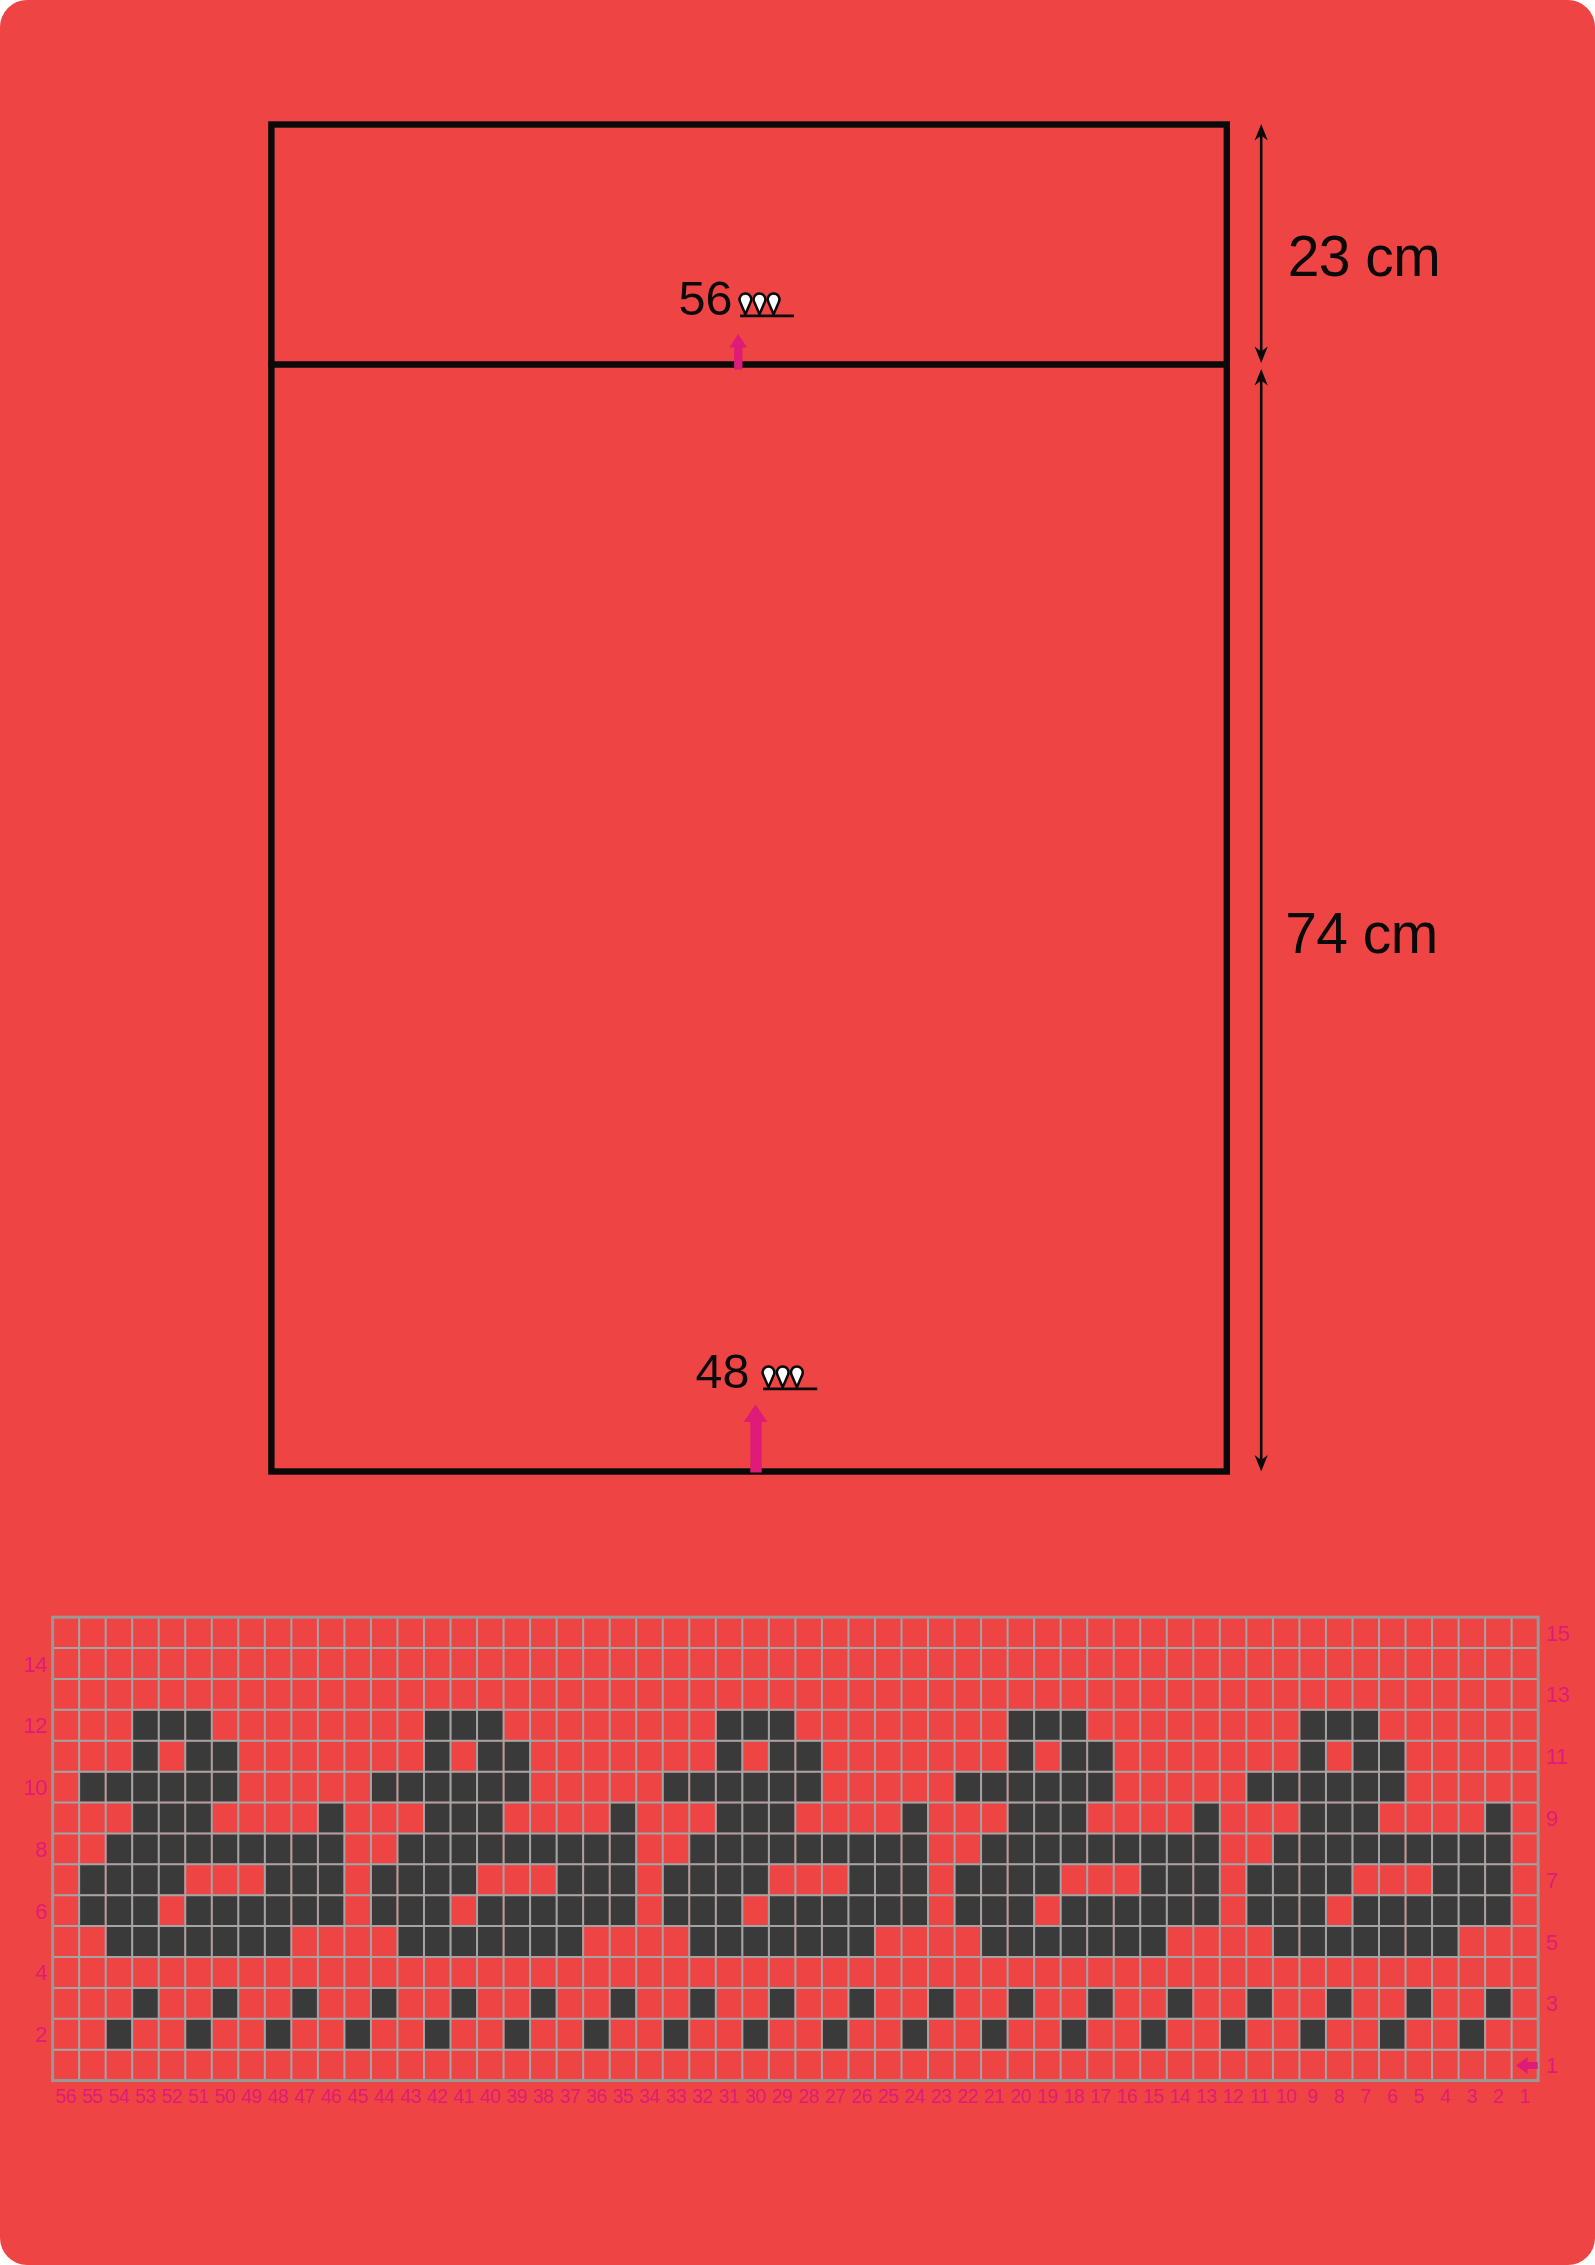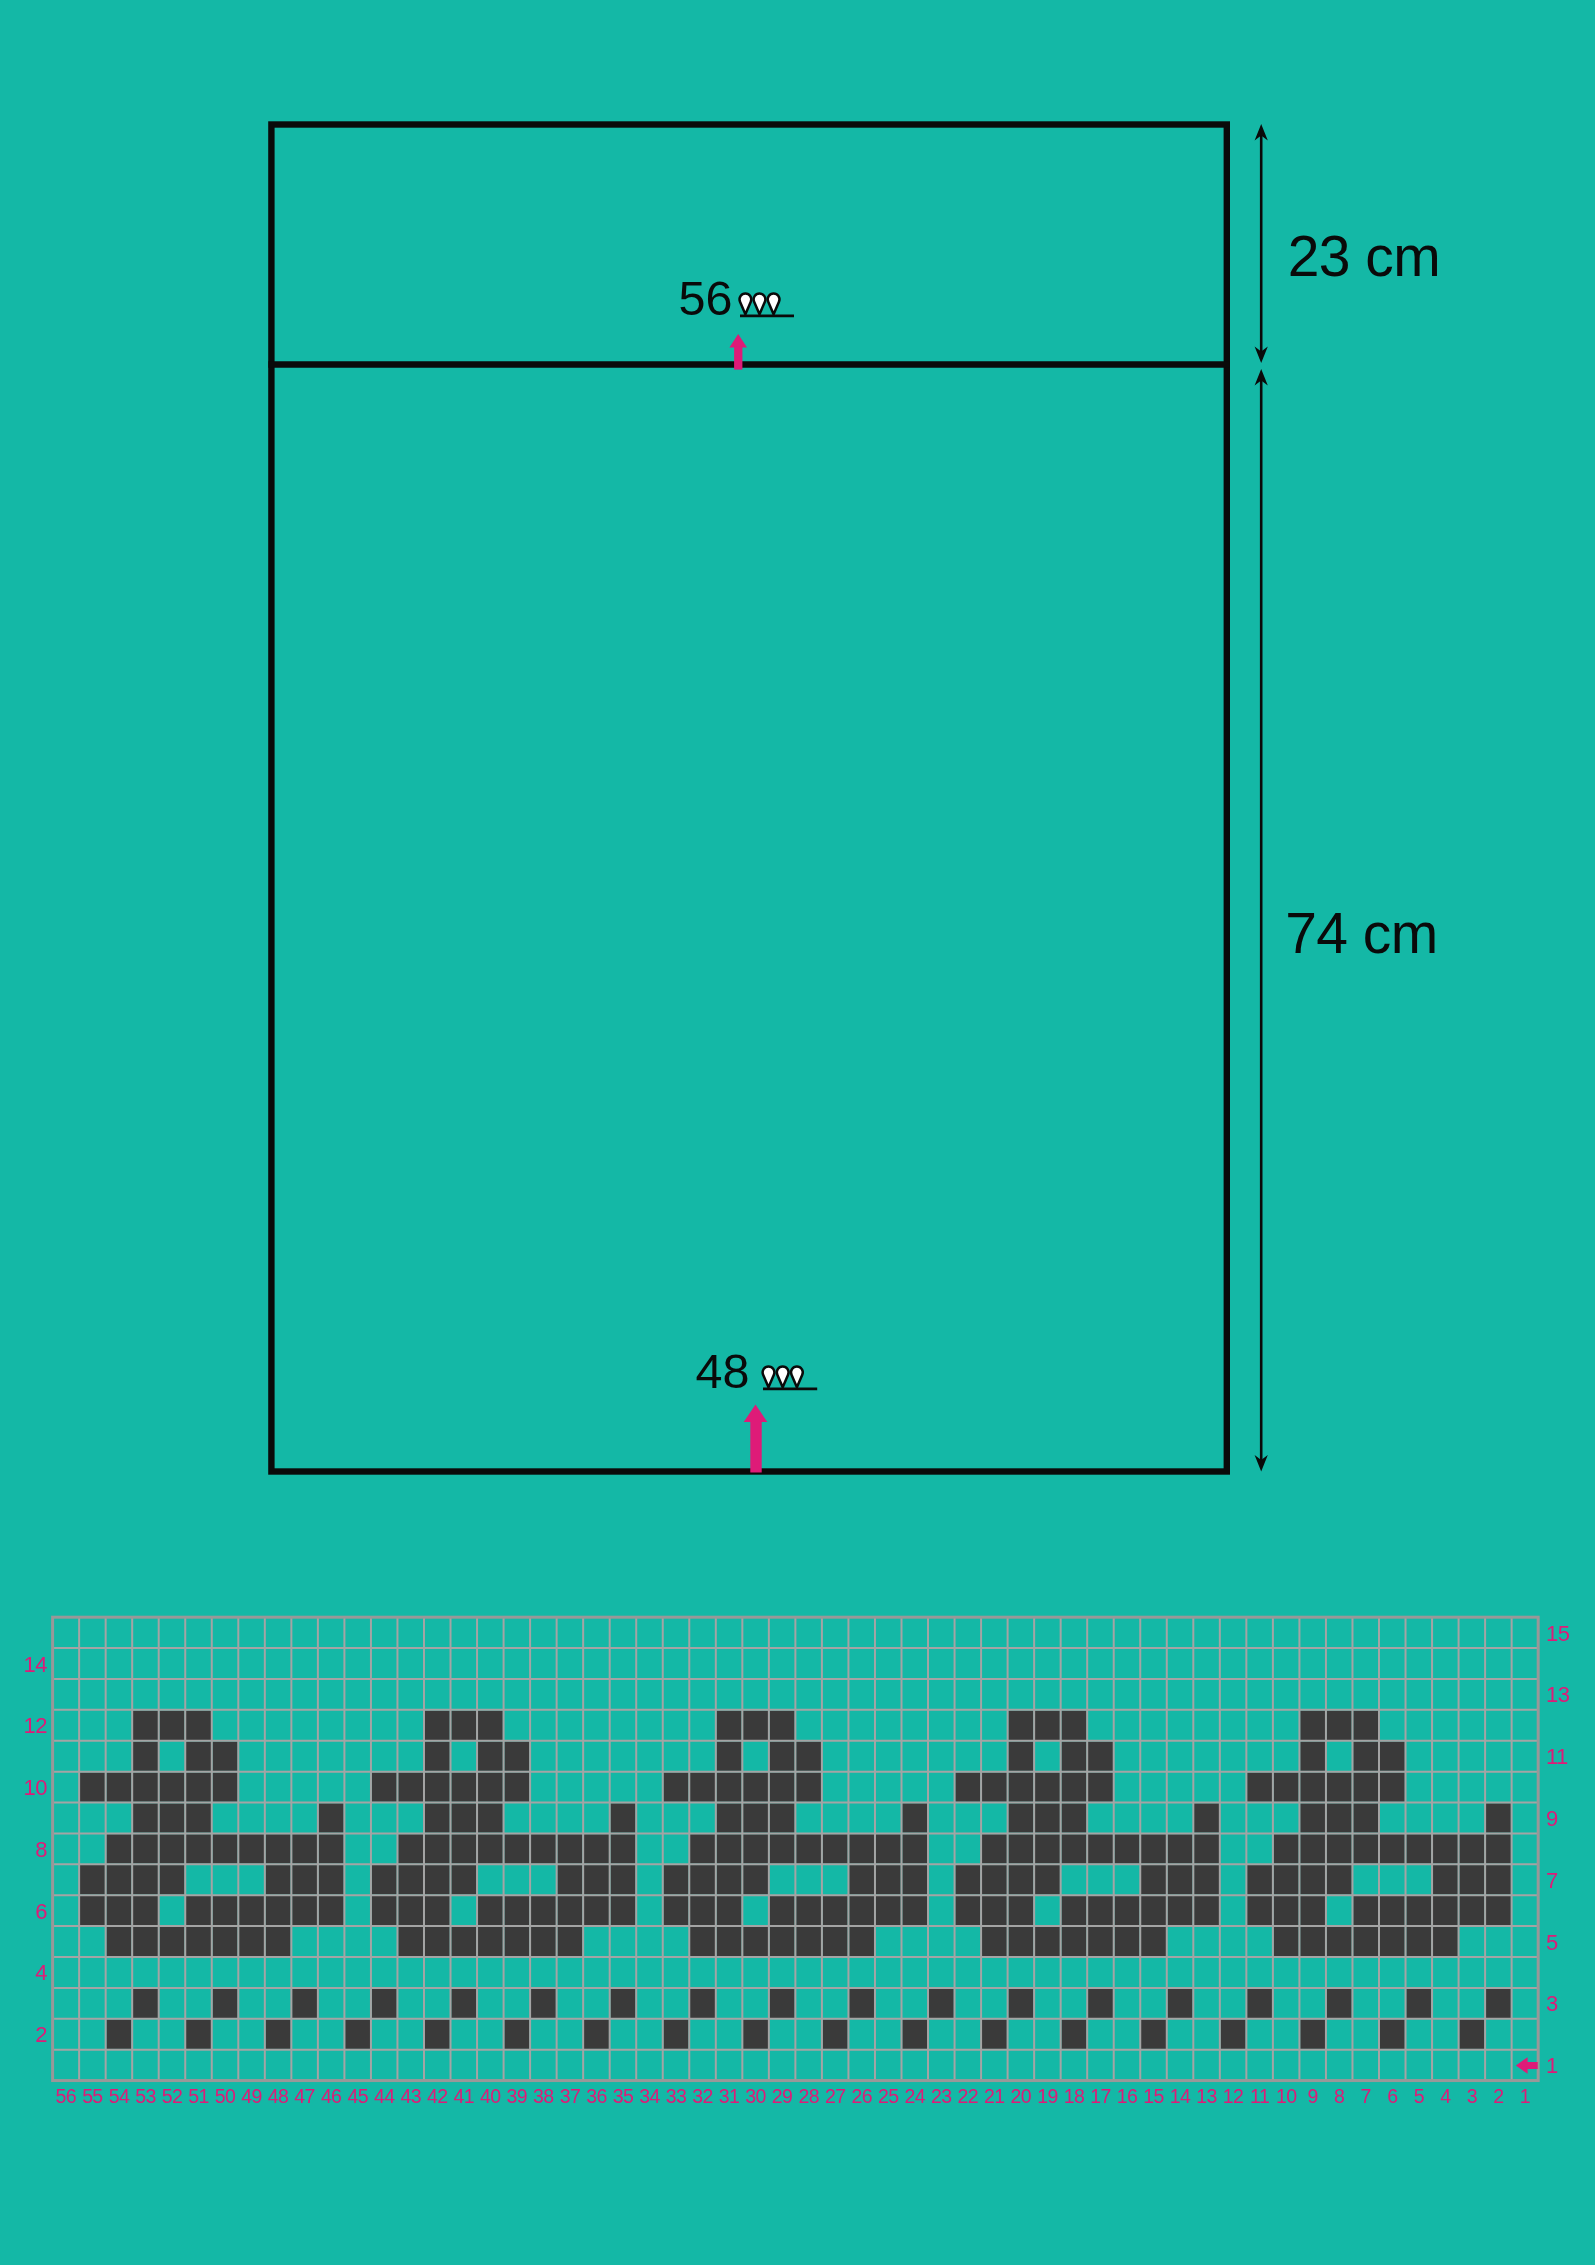--- a/index.html
+++ b/index.html
@@ -1,14 +1,14 @@
 <!DOCTYPE html>
 <html><head><meta charset="utf-8"><title>pattern</title><style>
 html,body{margin:0;padding:0;background:#ffffff;}
-.page{position:relative;width:1595px;height:2265px;background:#14b8a6;overflow:hidden;}
+.page{position:relative;width:1595px;height:2265px;background:#ef4444;overflow:hidden;border-radius:27px;}
 text{font-family:"Liberation Sans",sans-serif;}
 </style></head><body>
 <div class="page">
 <svg width="1595" height="2265" viewBox="0 0 1595 2265">
 
 <rect x="271.4" y="124.5" width="955.4" height="1347" fill="none" stroke="#0a0a0a" stroke-width="6.4"></rect>
 
 <line x1="268.4" y1="364.5" x2="1229.8" y2="364.5" stroke="#0a0a0a" stroke-width="6.4"></line>
 
 <g>

